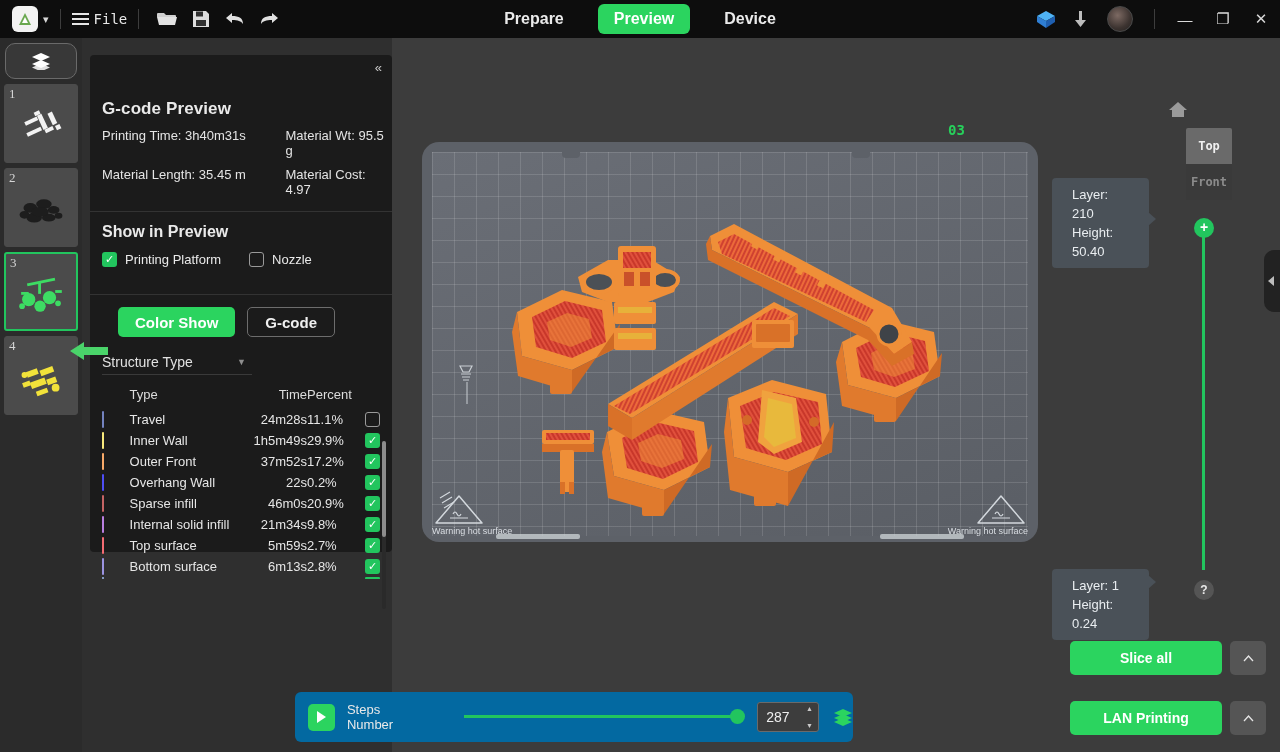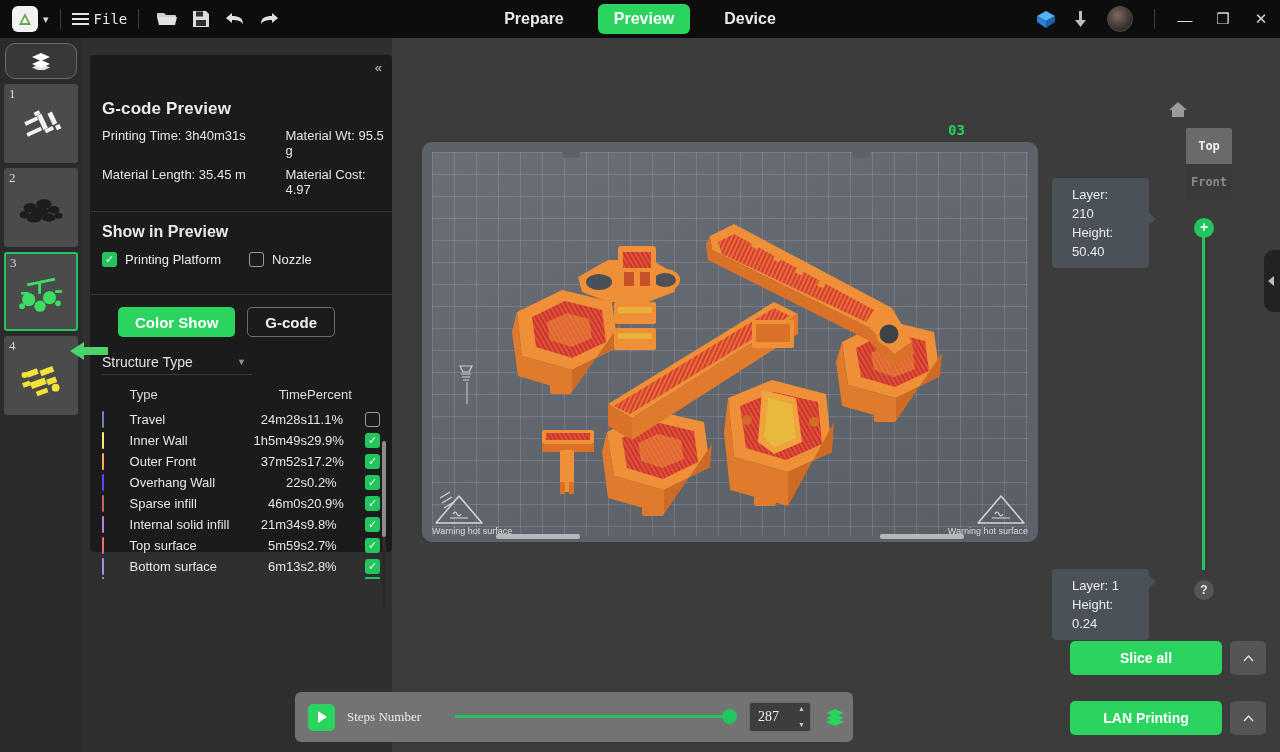--- a/index.html
+++ b/index.html
@@ -88,21 +88,21 @@
   .tbl-scroll { position:absolute; right: 6px; top: 60px; width: 4px; height: 168px;
     background: #2a2a2a; border-radius: 2px; }
   .tbl-thumbbar { position:absolute; left: 0; top: 0; width: 4px; height: 96px;
     background: #8c8c8c; border-radius: 2px; }
 
   
   .viewport { position:absolute; left: 392px; top: 38px; width: 888px; height: 714px; background: #3c3c3c; }
   .plate-label { position:absolute; left: 556px; top: 122px; color: #27d05b; font-size: 14px;
     font-weight: bold; font-family: "DejaVu Sans Mono", monospace; }
   .plate { position:absolute; left: 30px; top: 104px; width: 616px; height: 400px;
-    background: #5d6168; border-radius: 10px; }
+    background: #5d6168; border-radius: 17px; }
   .plate-inner { position:absolute; left: 10px; top: 10px; right: 10px; bottom: 6px;
     background:
       repeating-linear-gradient(to right, rgba(255,255,255,.13) 0 1px, transparent 1px 22px),
       repeating-linear-gradient(to bottom, rgba(255,255,255,.13) 0 1px, transparent 1px 22px),
       linear-gradient(160deg, #6a6e76 0%, #5a5e65 100%);
   }
   .notch { position:absolute; top: 10px; width: 18px; height: 6px; background: #5d6168;
     border-radius: 0 0 4px 4px; }
   .warn { position:absolute; bottom: 6px; display:flex; flex-direction: column; align-items:flex-start; }
   .warn-txt { font-size: 9px; color: #d9dde2; margin-top: -2px; }
@@ -130,21 +130,21 @@
   .tip-top:after { top: 34px; }
   .tip-bot { right: 131px; top: 531px; width: 97px; }
   .tip-bot:after { top: 6px; }
   .helpbtn { position:absolute; right: 66px; top: 542px; width: 20px; height: 20px; border-radius: 50%;
     background: #555; color: #e9e9e9; font-size: 12px; font-weight:bold; text-align:center; line-height: 20px; }
   .edge-tab { position:absolute; right: 0; top: 212px; width: 16px; height: 62px;
     background: #222; border-radius: 10px 0 0 10px; display:flex; align-items:center; justify-content:center; }
 
   
   .stepbar { position:absolute; left: 295px; top: 692px; width: 558px; height: 50px;
-    background: #737373; border-radius: 6px; display:flex; align-items:center;font-family:Liberation Serif, serif; }
+    background: #0369a1; border-radius: 6px; display:flex; align-items:center; }
   .playbtn { width: 27px; height: 27px; margin-left: 13px; border-radius: 5px; background: #2bd45f;
     display:flex; align-items:center; justify-content:center; }
   .step-label { margin-left: 12px; font-size: 13px; color: #e9e9e9; }
   .slider-wrap { position:relative; margin-left: 34px; width: 280px; height: 16px; }
   .slider-track { position:absolute; left:0; top: 6px; width: 100%; height: 3px; background: #22c55e; }
   .slider-knob { position:absolute; right: -2px; top: 0; width: 15px; height: 15px; border-radius: 50%; background: #22c55e; }
   .spin { margin-left: 14px; width: 62px; height: 30px; background: #3d3d3d; border: 1px solid #6a6a6a;
     border-radius: 3px; display:flex; align-items:center; position: relative; }
   .spin-val { font-size: 14px; color: #efefef; margin-left: 8px; }
   .spin-arrows { position:absolute; right: 5px; top: 2px; display:flex; flex-direction:column;

